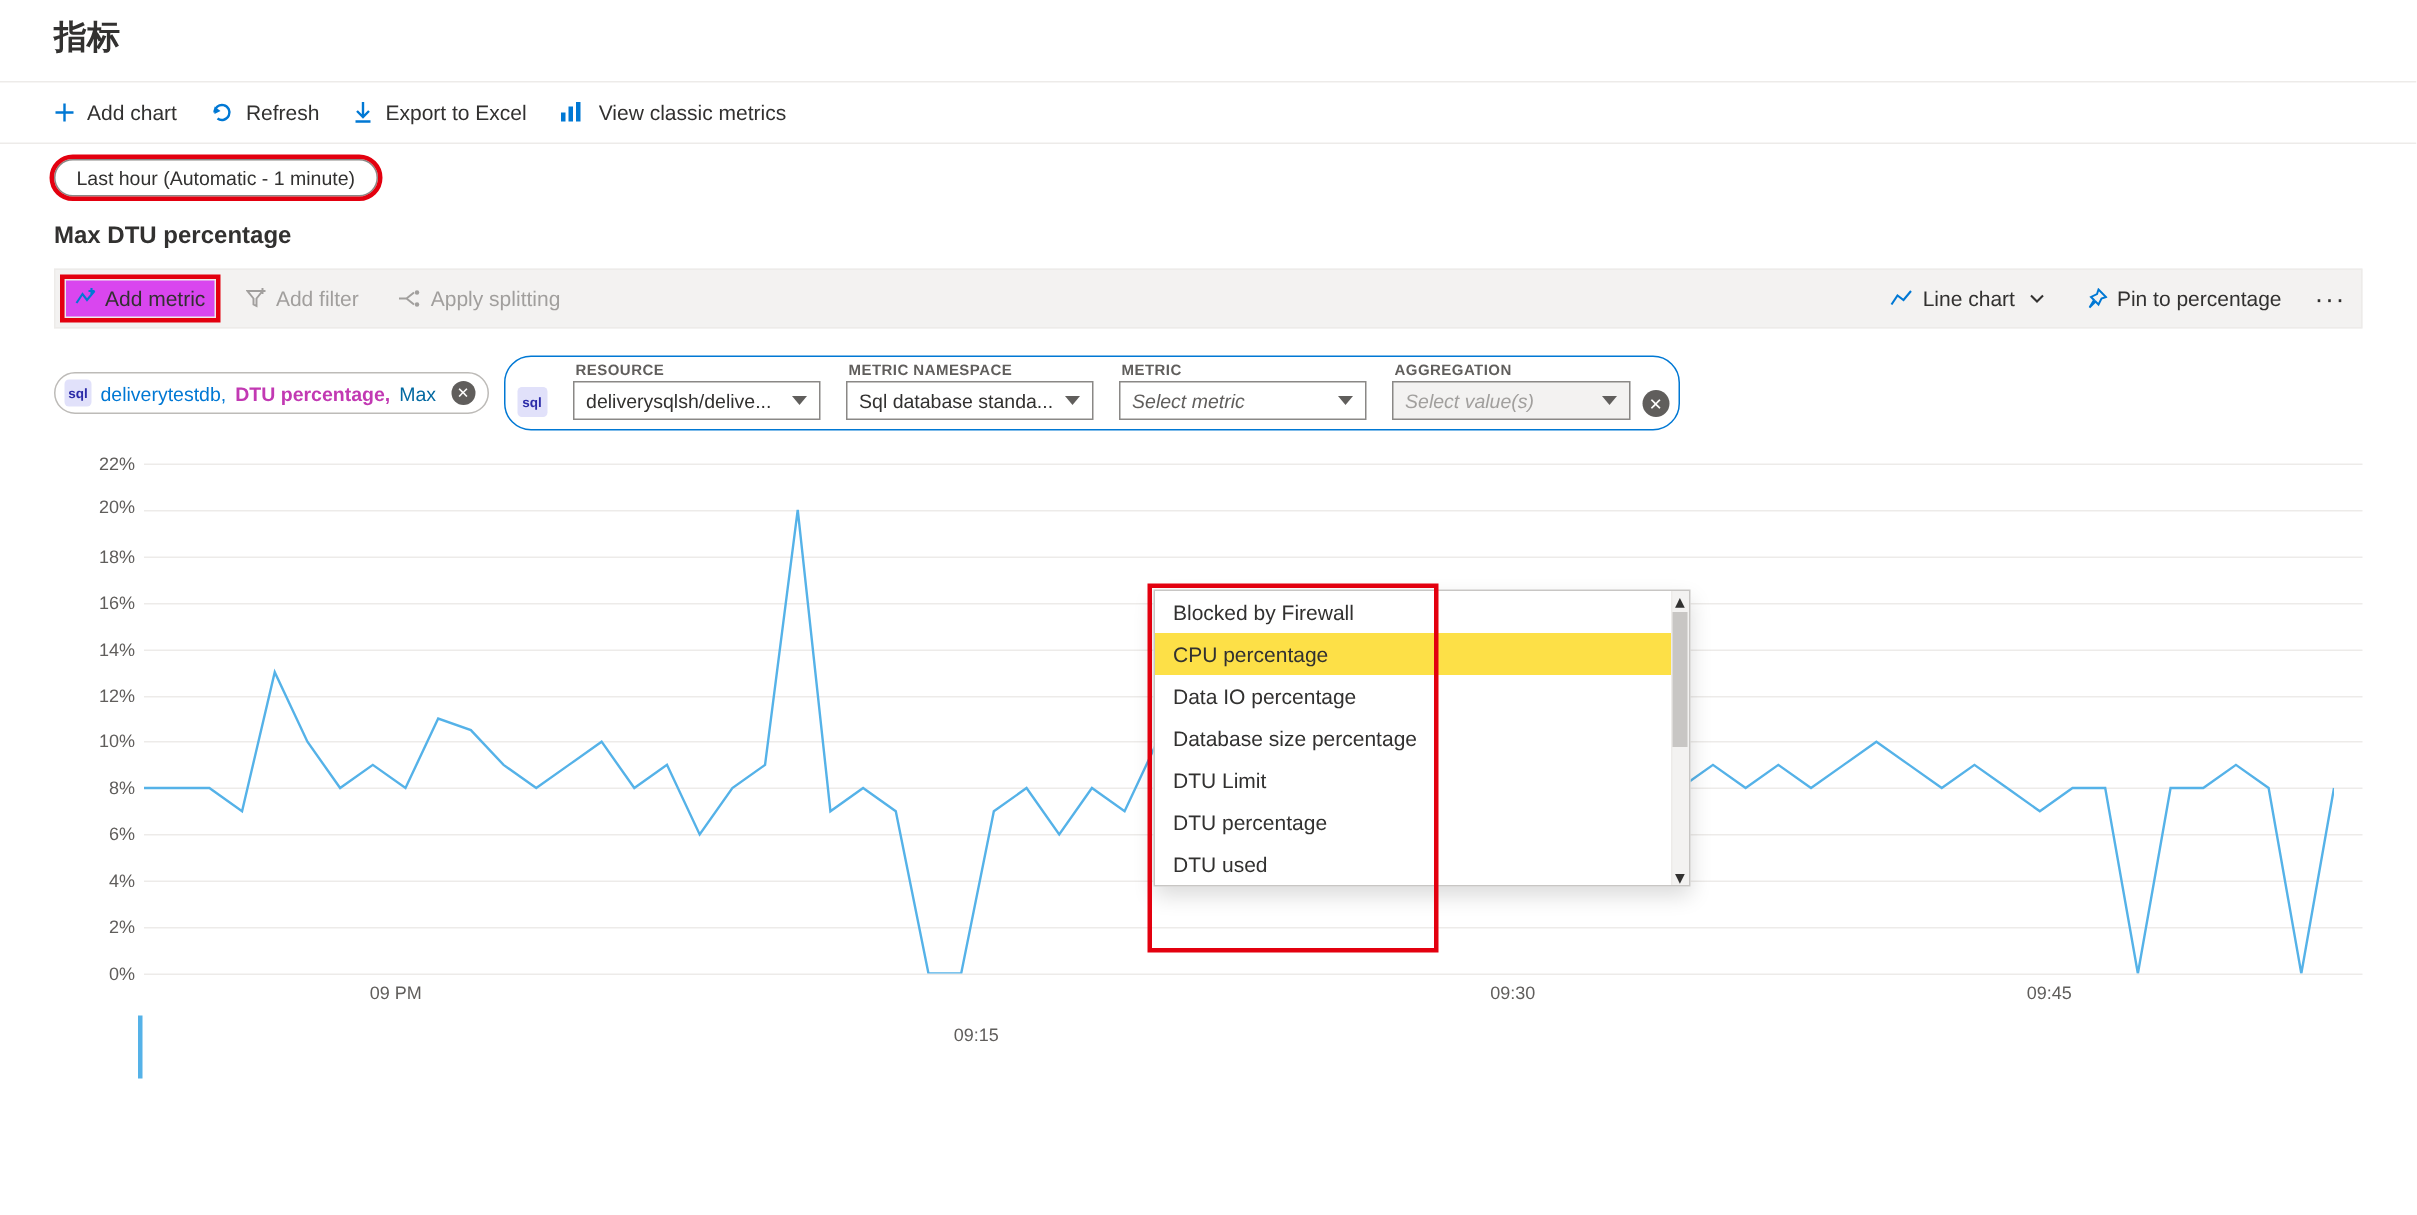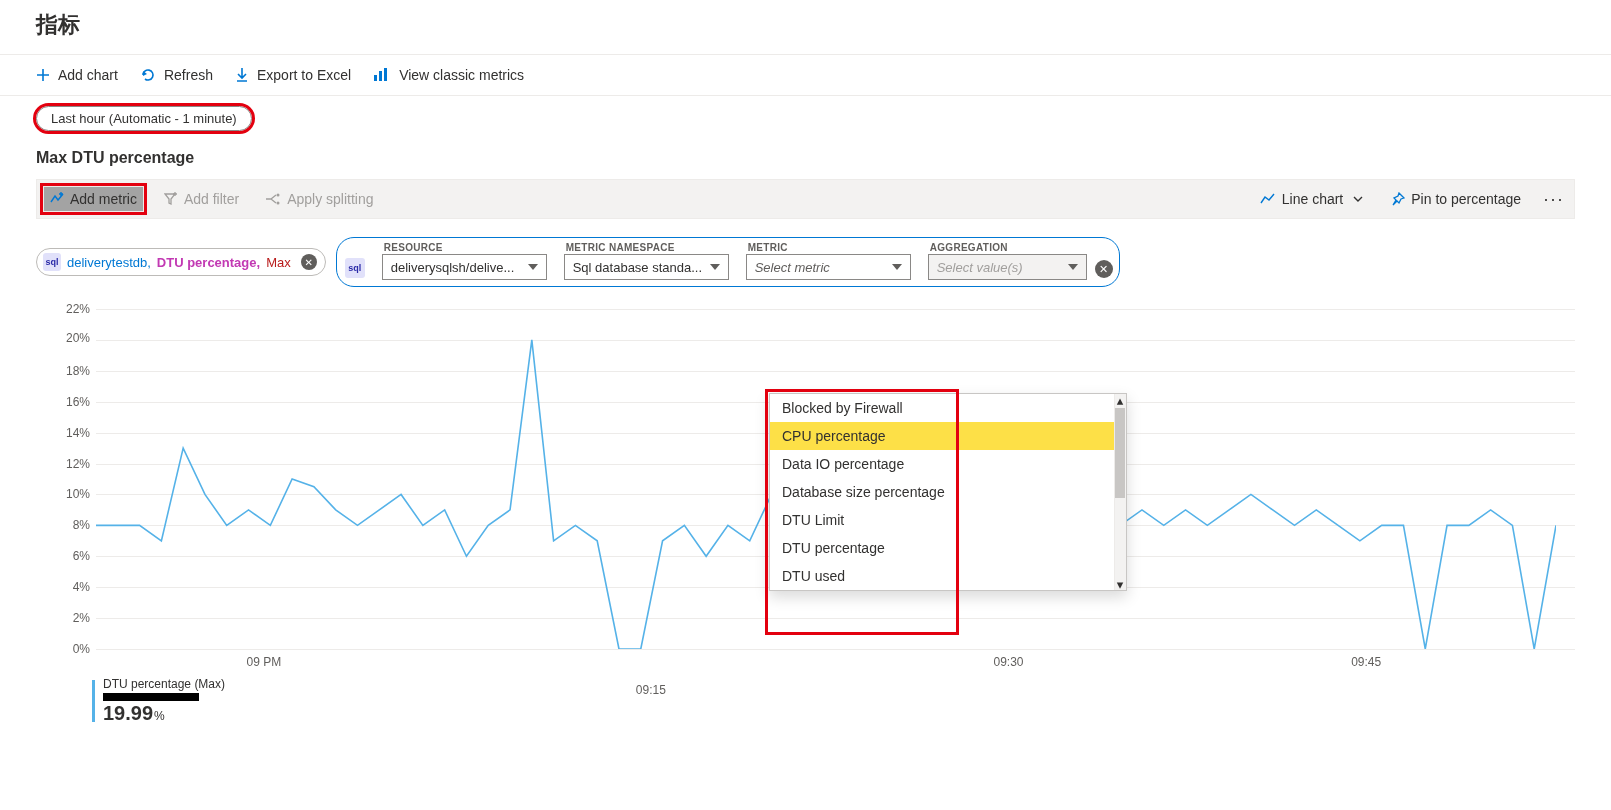--- a/index.html
+++ b/index.html
@@ -20,21 +20,21 @@
   .metric-bar-right { display: flex; gap: 16px; align-items: center; }
   .small-btn { display: inline-flex; align-items: center; gap: 6px; padding: 4px 6px; font-size: 14px; cursor: pointer; color: #323130; }
   .small-btn.disabled { color: #a19f9d; cursor: default; }
   .chev { margin-left: 4px; }
   .config-row { display: flex; align-items: center; gap: 10px; margin-top: 18px; flex-wrap: wrap; }
   .pill { display: inline-flex; align-items: center; gap: 6px; border: 1px solid #bdbbb8; border-radius: 18px; padding: 4px 8px 4px 6px; font-size: 13px; }
   .pill .sql-badge { width: 18px; height: 18px; border-radius: 3px; background: #e1e1fa; display: inline-flex; align-items: center; justify-content: center; font-size: 9px; color: #2b2ba8; font-weight: 600; }
   .pill .close { width: 16px; height: 16px; border-radius: 50%; background: #605e5c; color: #fff; display: inline-flex; align-items: center; justify-content: center; font-size: 10px; margin-left: 4px; cursor: pointer; }
   .pill-db { color: #0078d4; }
   .pill-metric { color: #c239b3; font-weight: 600; }
-  .pill-agg { color: #b91c1c; }
+  .pill-agg { color: #0369a1; }
   .selector-group { display: inline-flex; border: 1px solid #0078d4; border-radius: 18px; padding: 4px 6px 6px 8px; align-items: flex-start; gap: 6px; position: relative; }
   .sql-badge2 { width: 20px; height: 20px; border-radius: 3px; background: #e1e1fa; display: inline-flex; align-items: center; justify-content: center; font-size: 9px; color: #2b2ba8; font-weight: 600; margin-top: 16px; }
   .sel-col { display: flex; flex-direction: column; min-width: 170px; padding-left: 11px; }
   .sel-col.wide { min-width: 176px; }
   .sel-label { font-size: 10px; font-weight: 600; color: #605e5c; letter-spacing: 0.3px; margin-bottom: 1px; padding-left: 2px; }
   .sel-input { border: 1px solid #8a8886; padding: 3px 22px 3px 8px; font-size: 13px; background: #fff; position: relative; height: 26px; display: flex; align-items: center; }
   .sel-input::after { content: ""; position: absolute; right: 8px; top: 50%; width: 0; height: 0; border-left: 5px solid transparent; border-right: 5px solid transparent; border-top: 6px solid #605e5c; transform: translateY(-50%); }
   .sel-input.italic { font-style: italic; color: #605e5c; }
   .sel-input.disabled { background: #f3f2f1; color: #a19f9d; }
   .sel-close { width: 18px; height: 18px; border-radius: 50%; background: #605e5c; color: #fff; display: inline-flex; align-items: center; justify-content: center; font-size: 11px; cursor: pointer; margin-top: 18px; margin-left: 2px; }
@@ -105,21 +105,21 @@
 <div class="content content-rel">
 
   <div class="time-pill red-highlight">
     <span>Last hour (Automatic - 1 minute)</span>
   </div>
 
   <div class="chart-title">Max DTU percentage</div>
 
   <div class="metric-bar">
     <div class="metric-bar-left">
-      <div class="small-btn red-highlight" style="background:#a3a3a3;border:1px solid #edebe9;">
+      <div class="small-btn red-highlight" style="background:#d946ef;border:1px solid #edebe9;">
         <svg width="14" height="14" viewBox="0 0 14 14">
             <path stroke="#0078d4" fill="none" stroke-width="1.4" d="M1 10 L5 4 L8 8 L13 2"></path>
             <path stroke="#0078d4" stroke-width="1.4" d="M11 0 V4 M9 2 H13"></path>
           </svg>
         <span>Add metric</span>
       </div>
       <div class="small-btn disabled">
         <svg width="14" height="14" viewBox="0 0 14 14">
             <path stroke="#a19f9d" fill="none" stroke-width="1.3" d="M1 2 H11 L7 7 V12 L5 11 V7 Z"></path>
             <path stroke="#a19f9d" stroke-width="1.3" d="M11 0 V4 M9 2 H13"></path>
@@ -248,22 +248,15 @@
     <div class="x-labels" id="x-labels">
         <div class="x-lab" style="left: 167.9px;">09 PM</div>
         <div class="x-lab" style="left: 554.8px; margin-top: 28px;">09:15</div>
         <div class="x-lab" style="left: 912.5px;">09:30</div>
         <div class="x-lab" style="left: 1270.2px;">09:45</div>
       </div>
   </div>
 
   <div class="legend-row">
     <div class="legend-bar"></div>
-    <div class="legend-text">
-      <div class="legend-label">DTU percentage (Max)</div>
-      <div class="legend-blackbar"></div>
-      <div>
-        <span class="legend-val">19.99</span><span class="legend-unit">%</span>
-      </div>
-    </div>
   </div>
 
 </div>
 
 </body></html>

